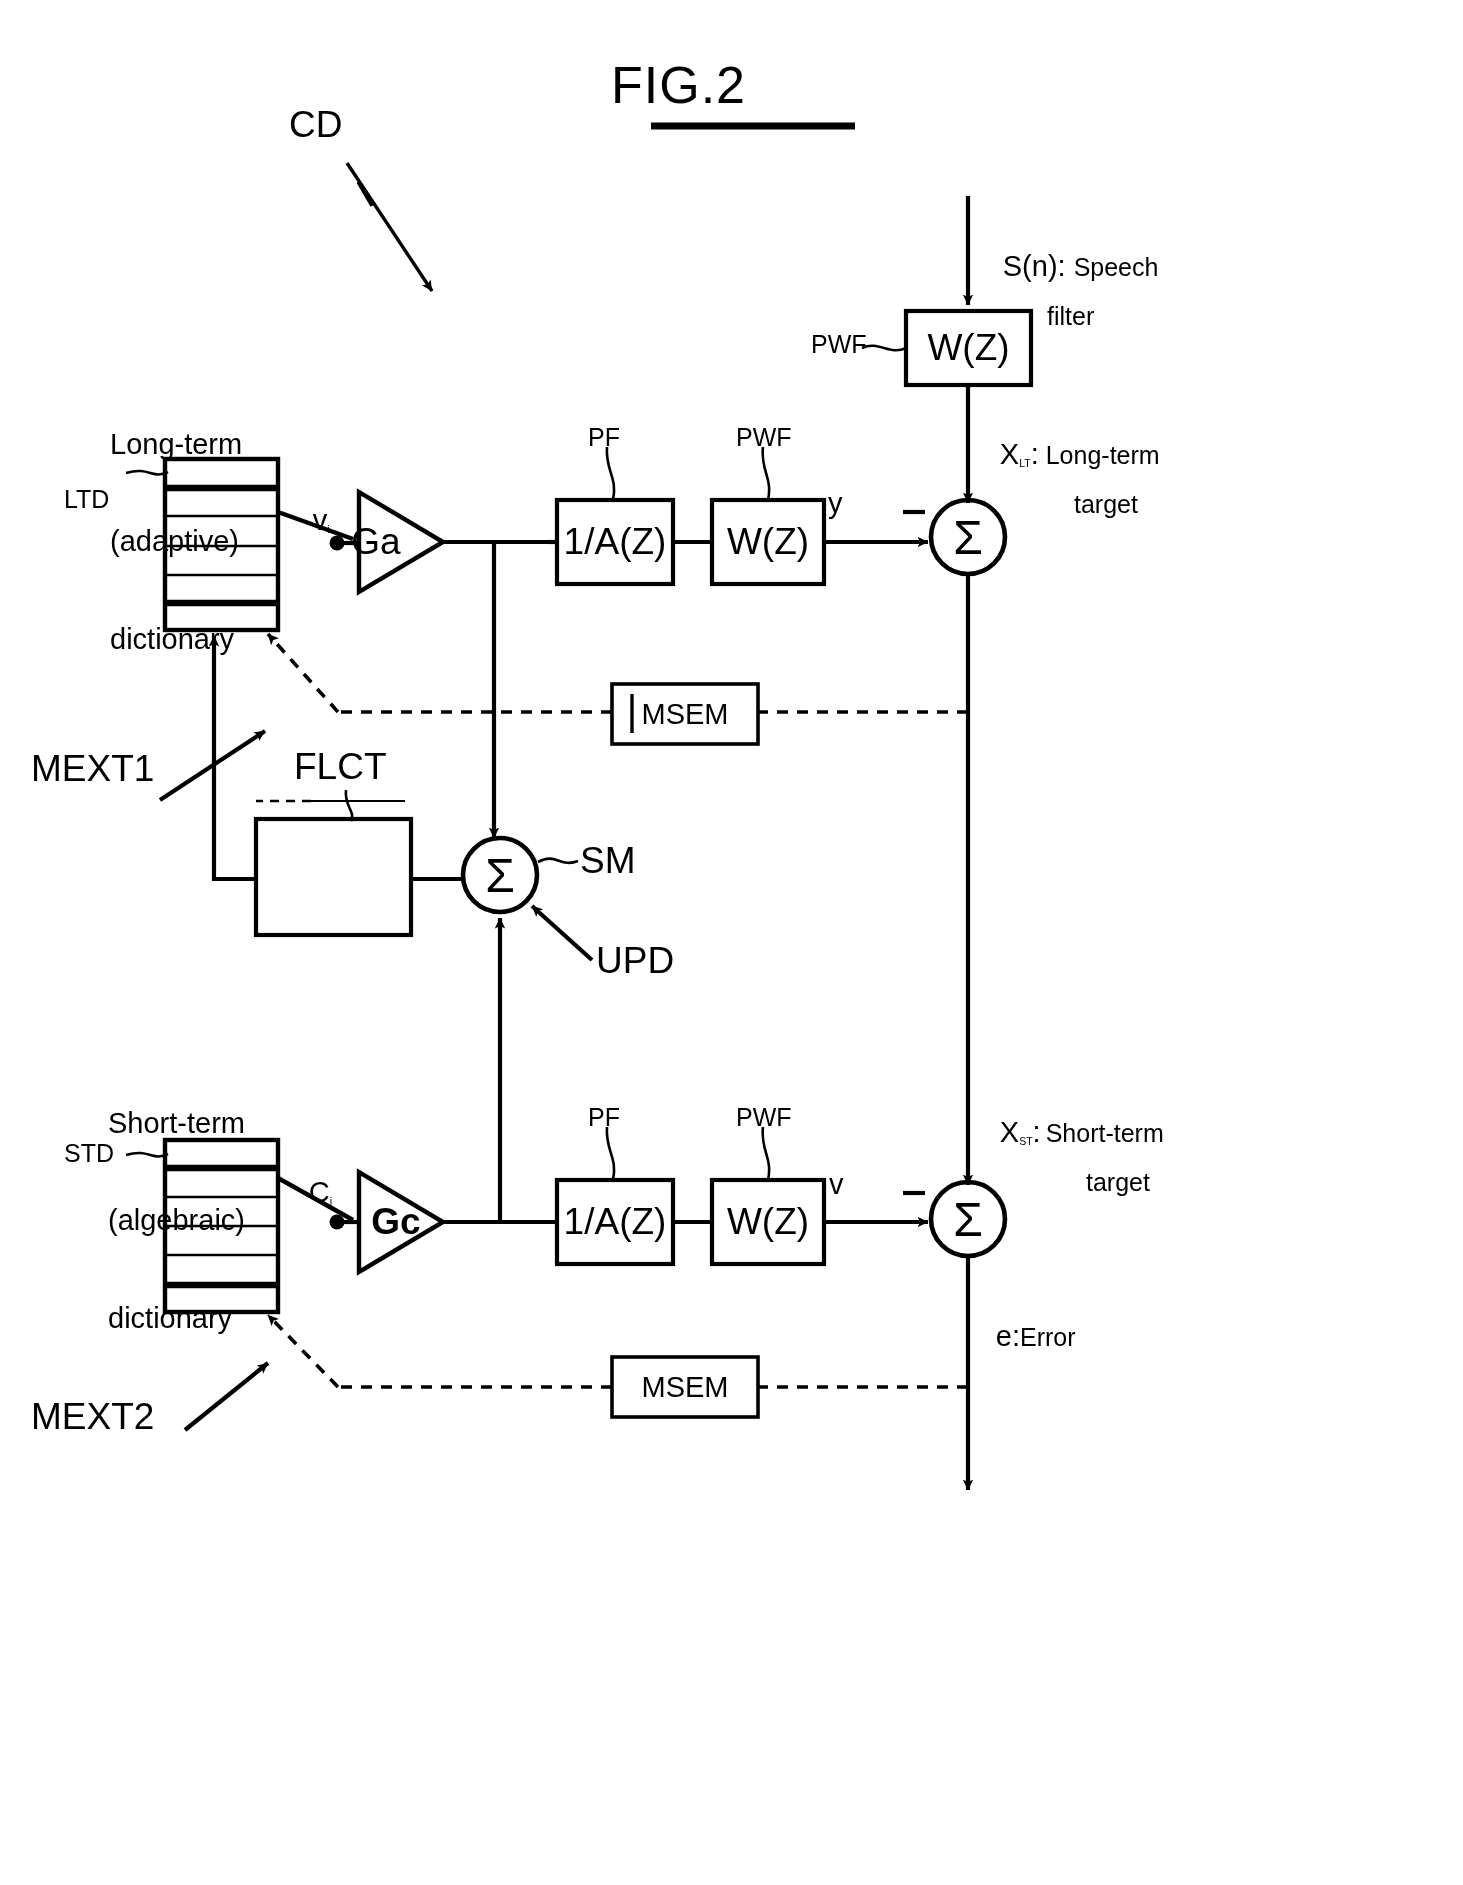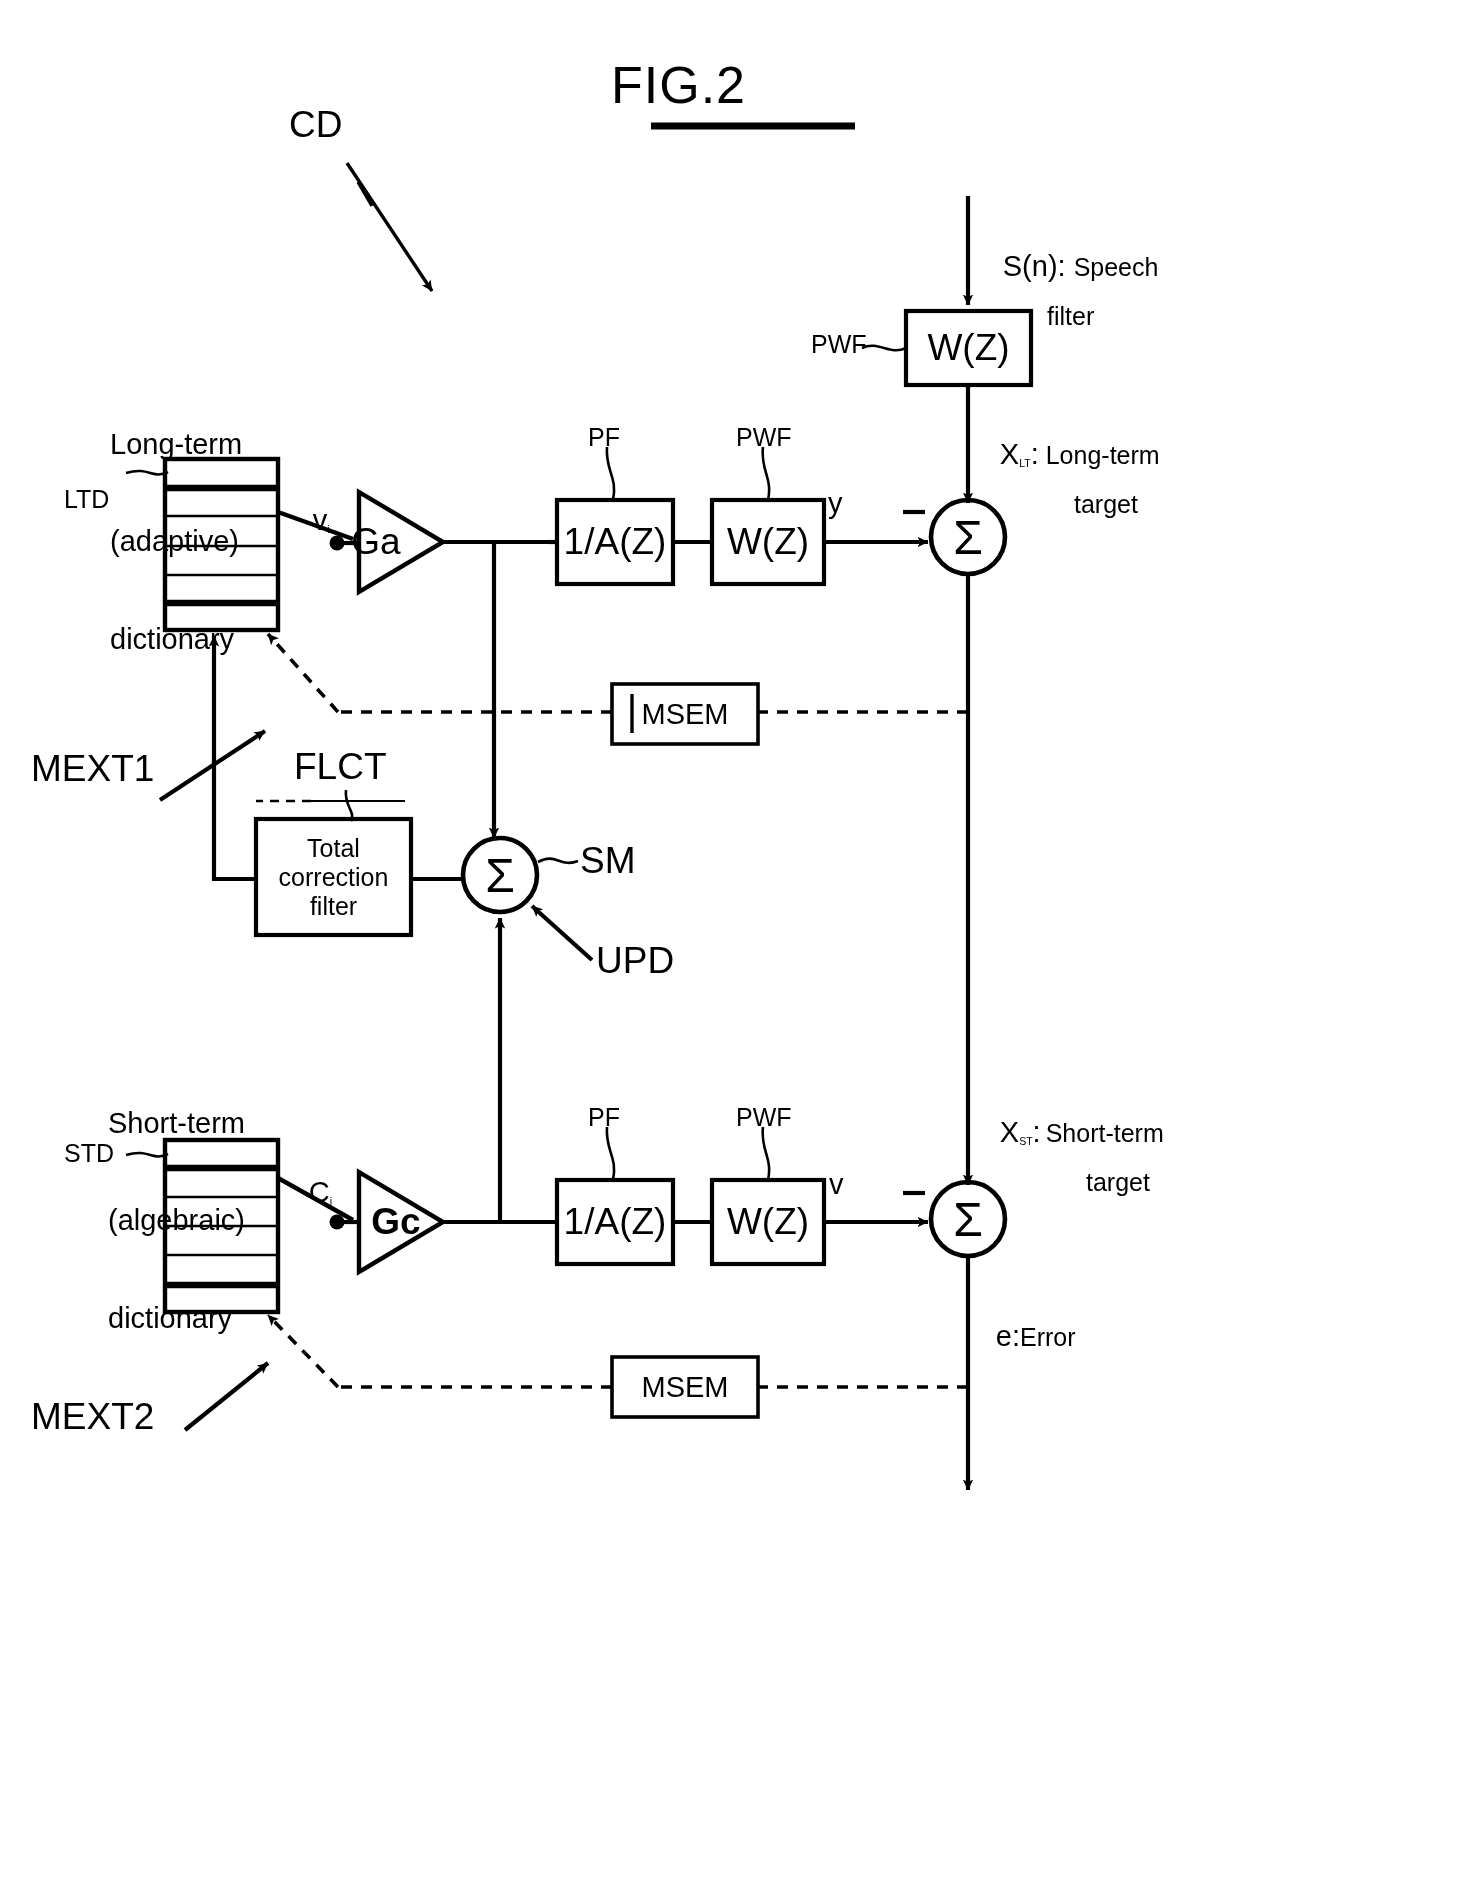--- a/index.html
+++ b/index.html
@@ -199,25 +199,20 @@
   <div class="lbl med" style="left:828px;top:487px;">y</div>
 
   <div class="boxtxt" style="left:931px;top:500px;width:74px;height:74px;font-size:48px;">Σ</div>
 
   <div class="boxtxt med" style="left:612px;top:684px;width:146px;height:60px;">MSEM</div>
 
   <div class="lbl big" style="left:31px;top:748px;">MEXT1</div>
 
   <div class="lbl big" style="left:294px;top:746px;">FLCT</div>
 
-  <div class="boxtxt sml" style="left:256px;top:819px;width:155px;height:116px;flex-direction:column;">
-    <div>Total</div>
-    <div>correction</div>
-    <div>filter</div>
-  </div>
 
   <div class="boxtxt" style="left:463px;top:838px;width:74px;height:74px;font-size:48px;">Σ</div>
 
   <div class="lbl big" style="left:580px;top:840px;">SM</div>
 
   <div class="lbl big" style="left:596px;top:940px;">UPD</div>
 
   <div class="lbl med ctr" style="left:108px;top:1042px;width:228px;">
     <div>Short-term</div>
     <div>(algebraic)</div>

